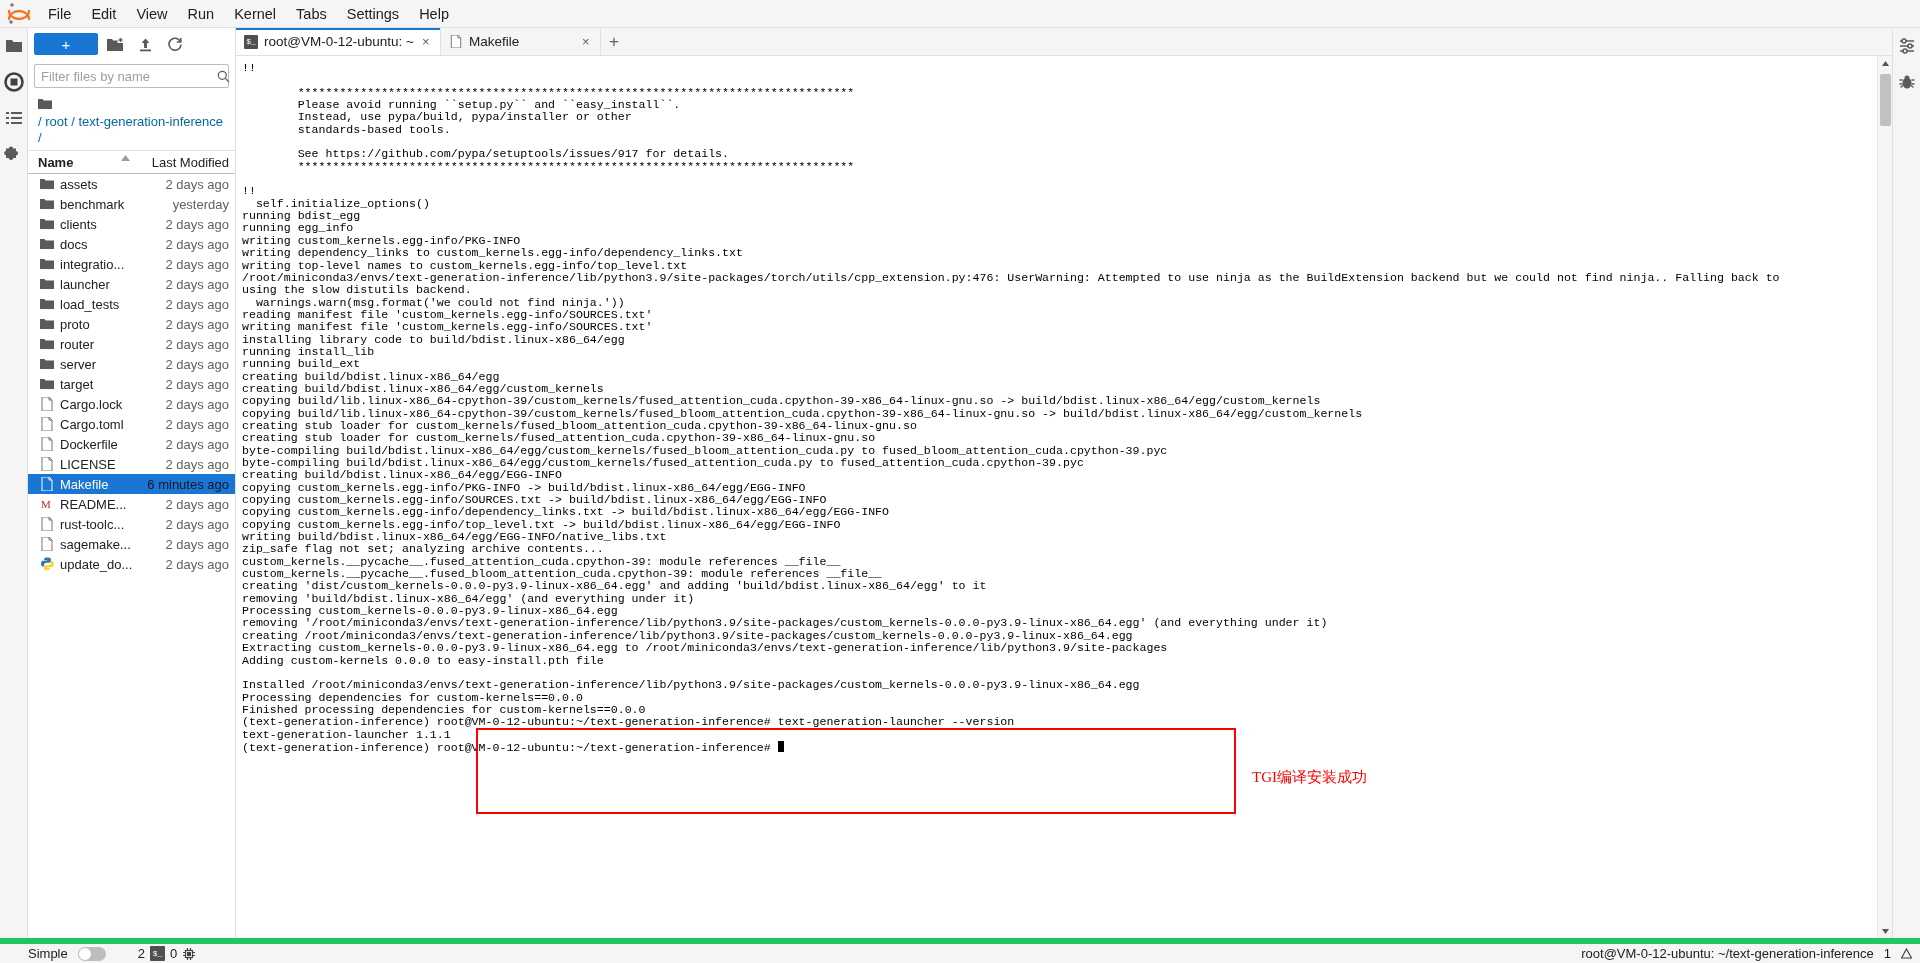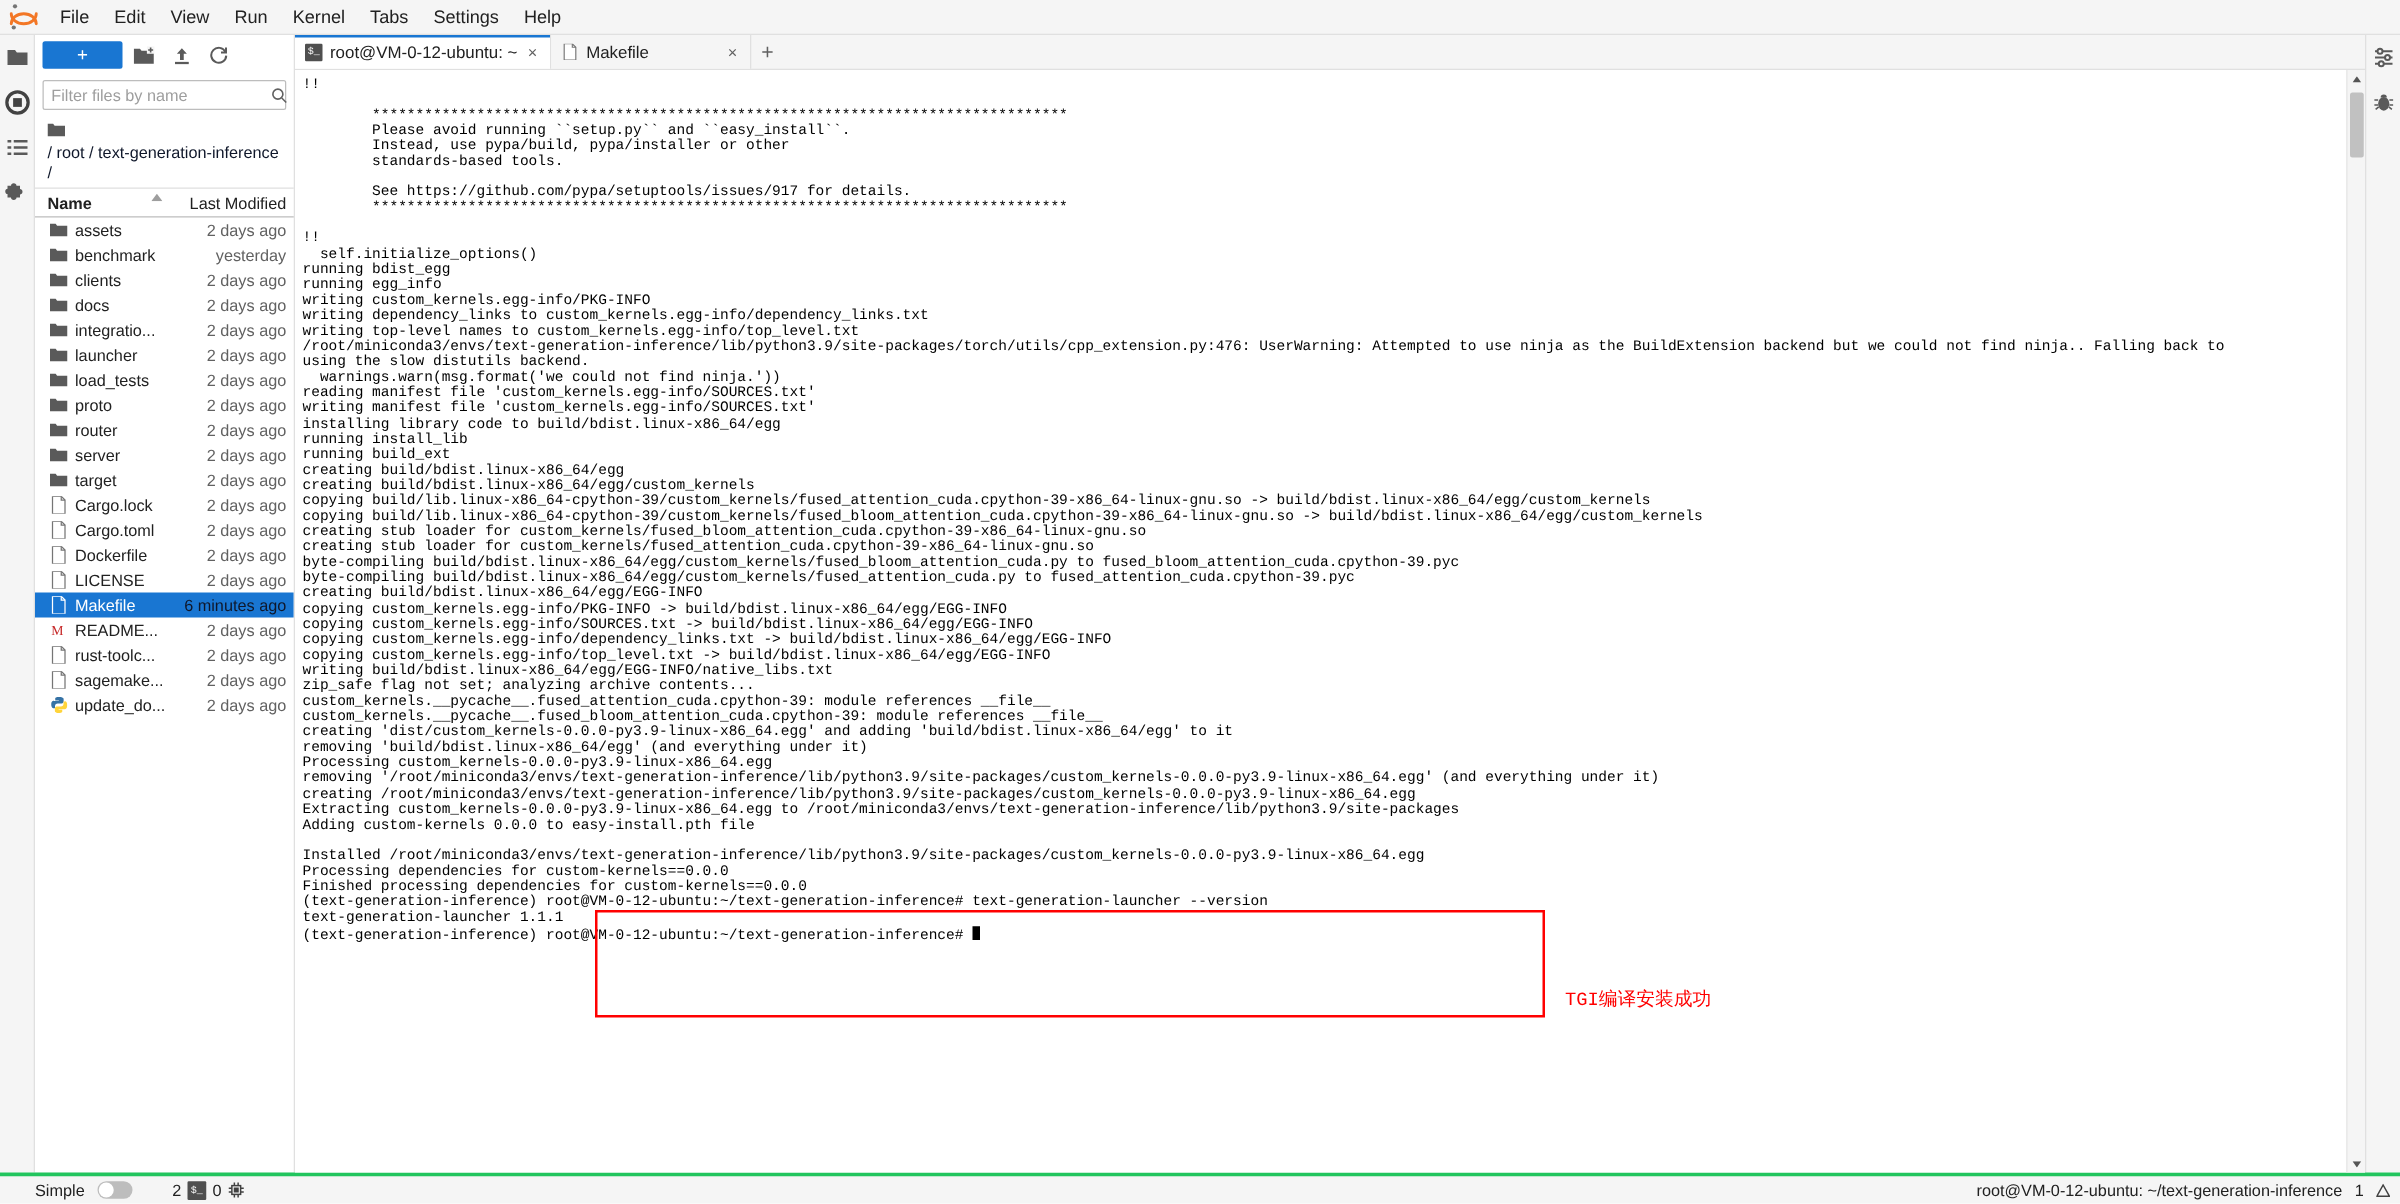--- a/index.html
+++ b/index.html
@@ -65,21 +65,21 @@
     display: flex; align-items: center; padding: 0 6px;
   }
   .fp-filter input {
     flex: 1; border: none; outline: none; font-size: 13px;
     color: #a16207; font-family: "Liberation Sans", sans-serif;
     background: transparent;
   }
   .fp-filter input::placeholder { color: #9e9e9e; }
   .breadcrumb {
     display: flex; align-items: flex-start; gap: 4px;
-    padding: 2px 6px 4px 10px; font-size: 13px; color: #0f172a;
+    padding: 2px 6px 4px 10px; font-size: 13px; color: #0369a1;
     line-height: 16px; flex-wrap: wrap;
   }
   .bc-text { word-break: break-all; }
   .fp-header {
     display: flex; align-items: center; height: 24px;
     border-top: 1px solid #e0e0e0; border-bottom: 1px solid #bdbdbd;
     font-weight: bold; font-size: 13px; padding-left: 10px;
   }
   .fp-header .col-name { flex: 1; display: flex; align-items: flex-start; gap: 20px; }
   .fp-header .col-mod { width: 96px; text-align: right; padding-right: 6px; font-weight: normal; }
@@ -135,23 +135,23 @@
     font-size: 11.6px; line-height: 12.35px;
     color: #000; white-space: pre; overflow: hidden;
   }
   .term .ln { height: 12.35px; }
   .hlbox {
     position: absolute; left: 240px; top: 672px;
     width: 760px; height: 86px;
     border: 2px solid #ff0000; pointer-events: none;
   }
   .annot {
-    position: absolute; left: 1016px; top: 734px;
+    position: absolute; left: 1016px; top: 712px;
     color: #ff0000; font-size: 15px;
-    font-family: Liberation Mono, monospace;
+    font-family: Liberation Serif, serif;
   }
   .cursorblk {
     display: inline-block; width: 6px; height: 11px;
     background: #000; vertical-align: -1px;
   }
   
   .term-scroll {
     position: absolute; top: 0; right: 0; bottom: 0; width: 15px;
     background: #f5f5f5; border-left: 1px solid #e6e6e6;
   }
@@ -170,21 +170,21 @@
   .rightbar {
     width: 28px; min-width: 28px; background: #f5f5f5;
     border-left: 1px solid #e0e0e0;
     display: flex; flex-direction: column; align-items: center;
     padding-top: 8px; gap: 16px;
   }
 
   
   .statusbar {
     height: 25px; min-height: 25px; background: #f5f5f5;
-    border-top: 3px solid #22c55e;
+    border-top: 6px solid #22c55e;
     display: flex; align-items: center; font-size: 13px; color: #212121;
     padding: 0 8px;
   }
   .sb-left { display: flex; align-items: center; gap: 10px; padding-left: 20px; }
   .sb-right { margin-left: auto; display: flex; align-items: center; gap: 10px; }
   .toggle {
     width: 28px; height: 14px; border-radius: 7px; background: #bdbdbd;
     position: relative; cursor: pointer;
   }
   .toggle .knob {

